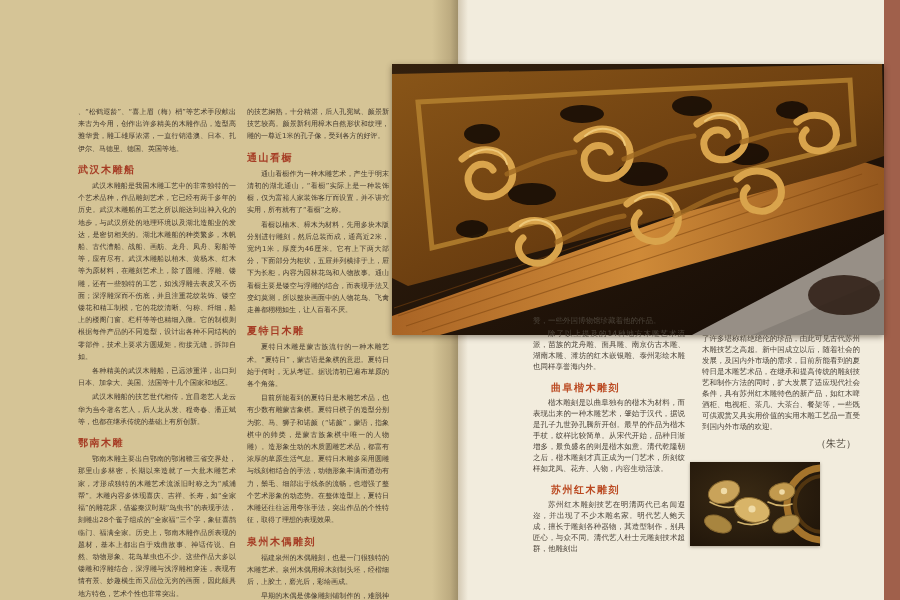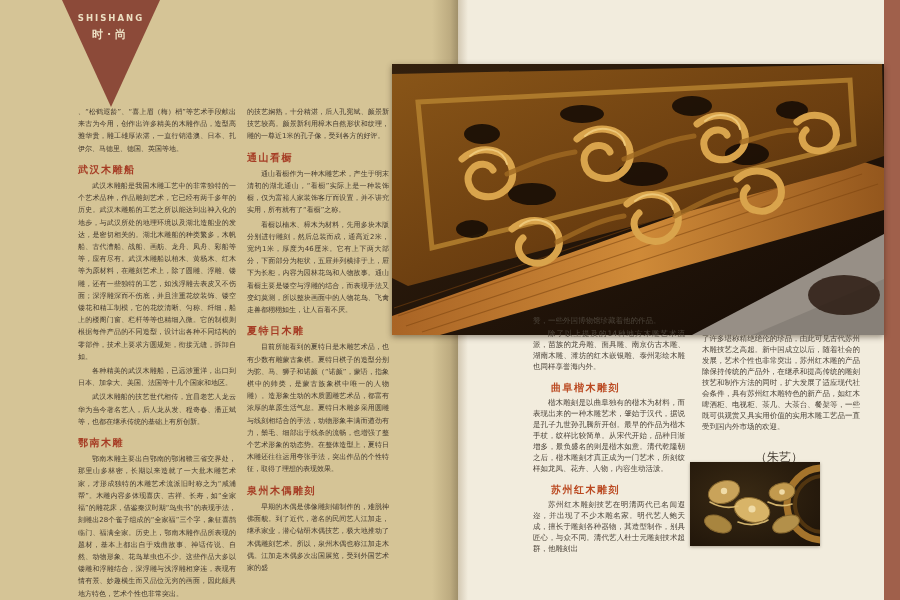--- a/index.html
+++ b/index.html
@@ -22,62 +22,60 @@
   .col p{margin:0 0 2px 0;text-indent:2em;}
   .col p.noindent{text-indent:0;}
   .lp{font-size:7px;line-height:12.2px;}
   .col1{left:78px;top:106px;width:158px;}
   .col2{left:247px;top:106px;width:142px;}
   .rp{font-size:7.5px;line-height:11px;color:#4c443a;}
   .colA{left:533px;top:315px;width:152px;}
   .colB{left:702px;top:333px;width:158px;}
   h3.sec{margin:9px 0 4px 0;font-size:10px;letter-spacing:1.5px;font-weight:bold;color:#a63d25;}
   .rp h3.sec{color:#bb4a22;margin:10px 0 4px 18px;}
-  .credit{text-align:center;margin-top:20px;padding-right:4px;font-size:12px;color:#4c443a;}
+  .credit{text-align:right;margin-top:6px;padding-right:4px;font-size:10px;color:#4c443a;}
   
   .main-photo{position:absolute;left:392px;top:64px;width:492px;height:271px;
               box-shadow:0 2px 6px rgba(40,25,10,.45);}
   .small-photo{position:absolute;left:690px;top:462px;width:130px;height:84px;
                box-shadow:0 1px 3px rgba(40,25,10,.35);}
   svg{display:block;}
 </style>
 </head>
 <body>
 
 <div class="canvas">
 
   <div class="right-page"></div>
   <div class="gutter"></div>
   <div class="right-edge-soft"></div>
   <div class="spine-bar"></div>
 
-  <div class="logo-tri">
-    <div class="logo-brand">SHISHANG</div>
-    <div class="logo-name">时·尚</div>
-  </div>
 
   <div class="col lp col1">
     <p class="noindent">、“松鹤遐龄”、“喜上眉（梅）梢”等艺术手段献出来古为今用，创作出许多精美的木雕作品，造型高雅华贵，雕工雄厚浓湛，一直行销港澳、日本、扎伊尔、马德里、德国、英国等地。</p>
     <h3 class="sec">武汉木雕船</h3>
     <p>武汉木雕船是我国木雕工艺中的非常独特的一个艺术品种，作品雕刻艺术，它已经有两千多年的历史。武汉木雕船的工艺之所以能达到出神入化的地步，与武汉所处的地理环境以及湖北造船业的发达，是密切相关的。湖北木雕船的种类繁多，木帆船、古代漕船、战船、画舫、龙舟、凤舟、彩船等等，应有尽有。武汉木雕船以柏木、黄杨木、红木等为原材料，在雕刻艺术上，除了圆雕、浮雕、镂雕，还有一些独特的工艺，如浅浮雕去表皮又不伤面；深浮雕深而不伤底，并且注重花纹装饰、镂空镂花和精工制模，它的花纹清晰、匀称、纤细，船上的楼阁门窗、栏杆等等也精细入微。它的制模则根据每件产品的不同造型，设计出各种不同结构的零部件，技术上要求方圆规矩，衔接无缝，拆卸自如。</p>
     <p>各种精美的武汉木雕船，已远涉重洋，出口到日本、加拿大、美国、法国等十几个国家和地区。</p>
     <p>武汉木雕船的技艺世代相传，宜昌老艺人龙云华为当今著名艺人，后人龙从发、程奇春、潘正斌等，也都在继承传统的基础上有所创新。</p>
     <h3 class="sec">鄂南木雕</h3>
     <p>鄂南木雕主要出自鄂南的鄂湘赣三省交界处，那里山多林密，长期以来造就了一大批木雕艺术家，才形成独特的木雕艺术流派旧时称之为“咸浦帮”。木雕内容多体现喜庆、吉祥、长寿，如“全家福”的雕花床，借鉴秦汉时期“鸟虫书”的表现手法，刻雕出28个雀子组成的“全家福”三个字，象征喜鹊临门、福满全家。历史上，鄂南木雕作品所表现的题材，基本上都出自于戏曲故事、神话传说、自然、动物形象、花鸟草虫也不少。这些作品大多以镂雕和浮雕结合，深浮雕与浅浮雕相穿连，表现有情有景、妙趣横生而又品位无穷的画面，因此颇具地方特色，艺术个性也非常突出。</p>
 
   </div>
 
   <div class="col lp col2">
     <p class="noindent">的技艺娴熟，十分精湛，后人孔宪斌、颜景新技艺较高。颜景新利用樟木自然形状和纹理，雕的一尊近1米的孔子像，受到各方的好评。</p>
     <h3 class="sec">通山看橱</h3>
     <p>通山看橱作为一种木雕艺术，产生于明末清初的湖北通山，“看橱”实际上是一种装饰橱，仅为富裕人家装饰客厅而设置，并不讲究实用，所有就有了“看橱”之称。</p>
     <p>看橱以楠木、樟木为材料，先用多块木版分别进行雕刻，然后总装而成，通高近2米，宽约1米，厚度为46厘米。它有上下两大部分，下面部分为柜状，五屉并列横排于上，屉下为长柜，内容为园林花鸟和人物故事。通山看橱主要是镂空与浮雕的结合，而表现手法又变幻莫测，所以整块画面中的人物花鸟、飞禽走兽都栩栩如生，让人百看不厌。</p>
     <h3 class="sec">夏特日木雕</h3>
+    <p>夏特日木雕是蒙古族流行的一种木雕艺术。“夏特日”，蒙古语是象棋的意思。夏特日始于何时，无从考证。据说清初已遍布草原的各个角落。</p>
     <p>目前所能看到的夏特日是木雕艺术品，也有少数有雕蒙古象棋。夏特日棋子的造型分别为驼、马、狮子和诺颜（“诺颜”，蒙语，指象棋中的帅类，是蒙古族象棋中唯一的人物雕）。造形象生动的木质圆雕艺术品，都富有浓厚的草原生活气息。夏特日木雕多采用圆雕与线刻相结合的手法，动物形象丰满而遒劲有力，鬃毛、细部出于线条的流畅，也增强了整个艺术形象的动态势。在整体造型上，夏特日木雕还往往运用夸张手法，突出作品的个性特征，取得了理想的表现效果。</p>
     <h3 class="sec">泉州木偶雕刻</h3>
+    <p>福建泉州的木偶雕刻，也是一门很独特的木雕艺术。泉州木偶用樟木刻制头坯，经楷细后，上胶土，磨光后，彩绘画成。</p>
     <p>早期的木偶是佛像雕刻铺制作的，难脱神佛面貌。到了近代，著名的民间艺人江加走，继承家业，潜心钻研木偶技艺，极大地推动了木偶雕刻艺术。所以，泉州木偶也称江加走木偶。江加走木偶多次出国展览，受到外国艺术家的盛</p>
   </div>
 
   <div class="main-photo">
     <svg width="492" height="271" viewBox="0 0 492 271">
       <defs>
         <linearGradient id="bgG" x1="0" y1="0" x2="1" y2="1">
           <stop offset="0" stop-color="#33200e"></stop>
             <stop offset="1" stop-color="#140b05"></stop>
         </linearGradient>
@@ -150,21 +148,21 @@
   <div class="col rp colA">
     <p class="noindent">赞，一些外国博物馆珍藏着他的作品。</p>
     <p>除了以上提及的14种地方木雕艺术流派，苗族的龙舟雕、面具雕、南京仿古木雕、湖南木雕、潍坊的红木嵌银雕、泰州彩绘木雕也同样享誉海内外。</p>
     <h3 class="sec">曲阜楷木雕刻</h3>
     <p>楷木雕刻是以曲阜独有的楷木为材料，而表现出来的一种木雕艺术，肇始于汉代，据说是孔子九世孙孔腾所开创。最早的作品为楷木手杖，纹样比较简单。从宋代开始，品种日渐增多，最负盛名的则是楷木如意。清代乾隆朝之后，楷木雕刻才真正成为一门艺术，所刻纹样如龙凤、花卉、人物，内容生动活泼。</p>
     <h3 class="sec">苏州红木雕刻</h3>
     <p>苏州红木雕刻技艺在明清两代已名闻遐迩，并出现了不少木雕名家。明代艺人鲍天成，擅长于雕刻各种器物，其造型制作，别具匠心，与众不同。清代艺人杜士元雕刻技术超群，他雕刻出</p>
   </div>
 
   <div class="col rp colB">
-    <p class="noindent">了许多堪称精绝绝伦的珍品，由此可见古代苏州木雕技艺之高超。新中国成立以后，随着社会的发展，艺术个性也非常突出，苏州红木雕的产品除保持传统的产品外，在继承和提高传统的雕刻技艺和制作方法的同时，扩大发展了适应现代社会条件，具有苏州红木雕特色的新产品，如红木啤酒柜、电视柜、茶几、大茶台、餐架等，一些既可供观赏又具实用价值的实用木雕工艺品一直受到国内外市场的欢迎。</p>
+    <p class="noindent">了许多堪称精绝绝伦的珍品，由此可见古代苏州木雕技艺之高超。新中国成立以后，随着社会的发展，及国内外市场的需求，目前所能看到的夏特日是木雕艺术品，在继承和提高传统的雕刻技艺和制作方法的同时，扩大发展了适应现代社会条件，具有苏州红木雕特色的新产品，如红木啤酒柜、电视柜、茶几、大茶台、餐架等，一些既可供观赏又具实用价值的实用木雕工艺品一直受到国内外市场的欢迎。</p>
     <div class="credit">（朱艺）</div>
   </div>
 
   <div class="small-photo">
     <svg width="130" height="84" viewBox="0 0 130 84">
       <defs>
         <radialGradient id="spBg" cx=".4" cy=".4" r="1">
           <stop offset="0" stop-color="#3a2a14"></stop>
             <stop offset="1" stop-color="#170e06"></stop>
         </radialGradient>

